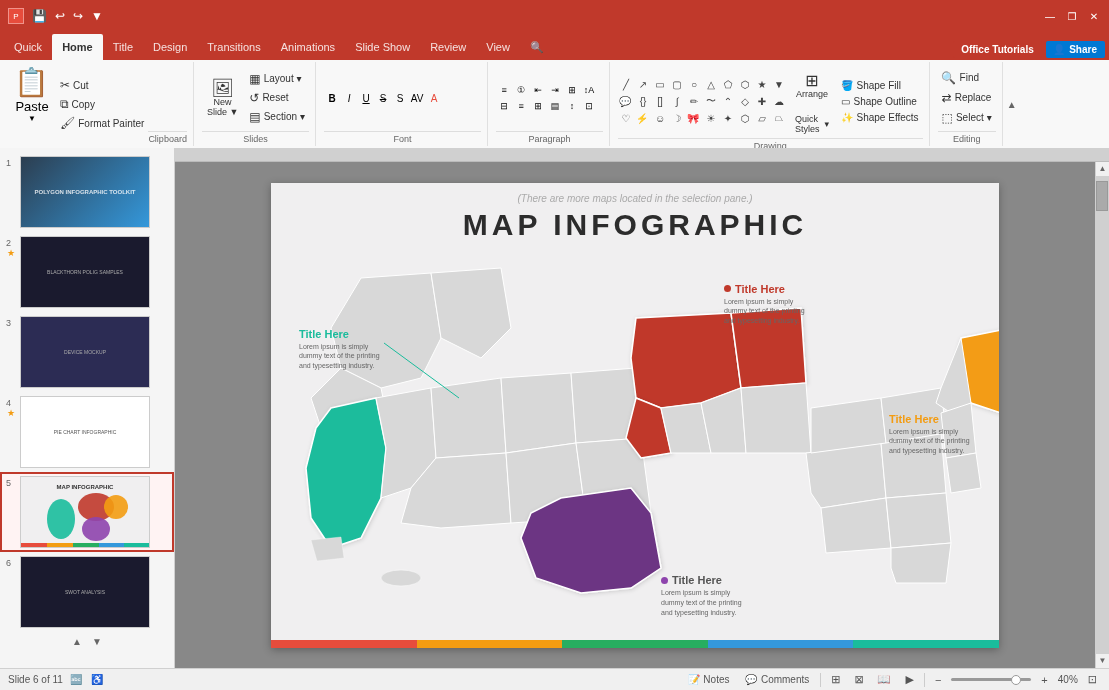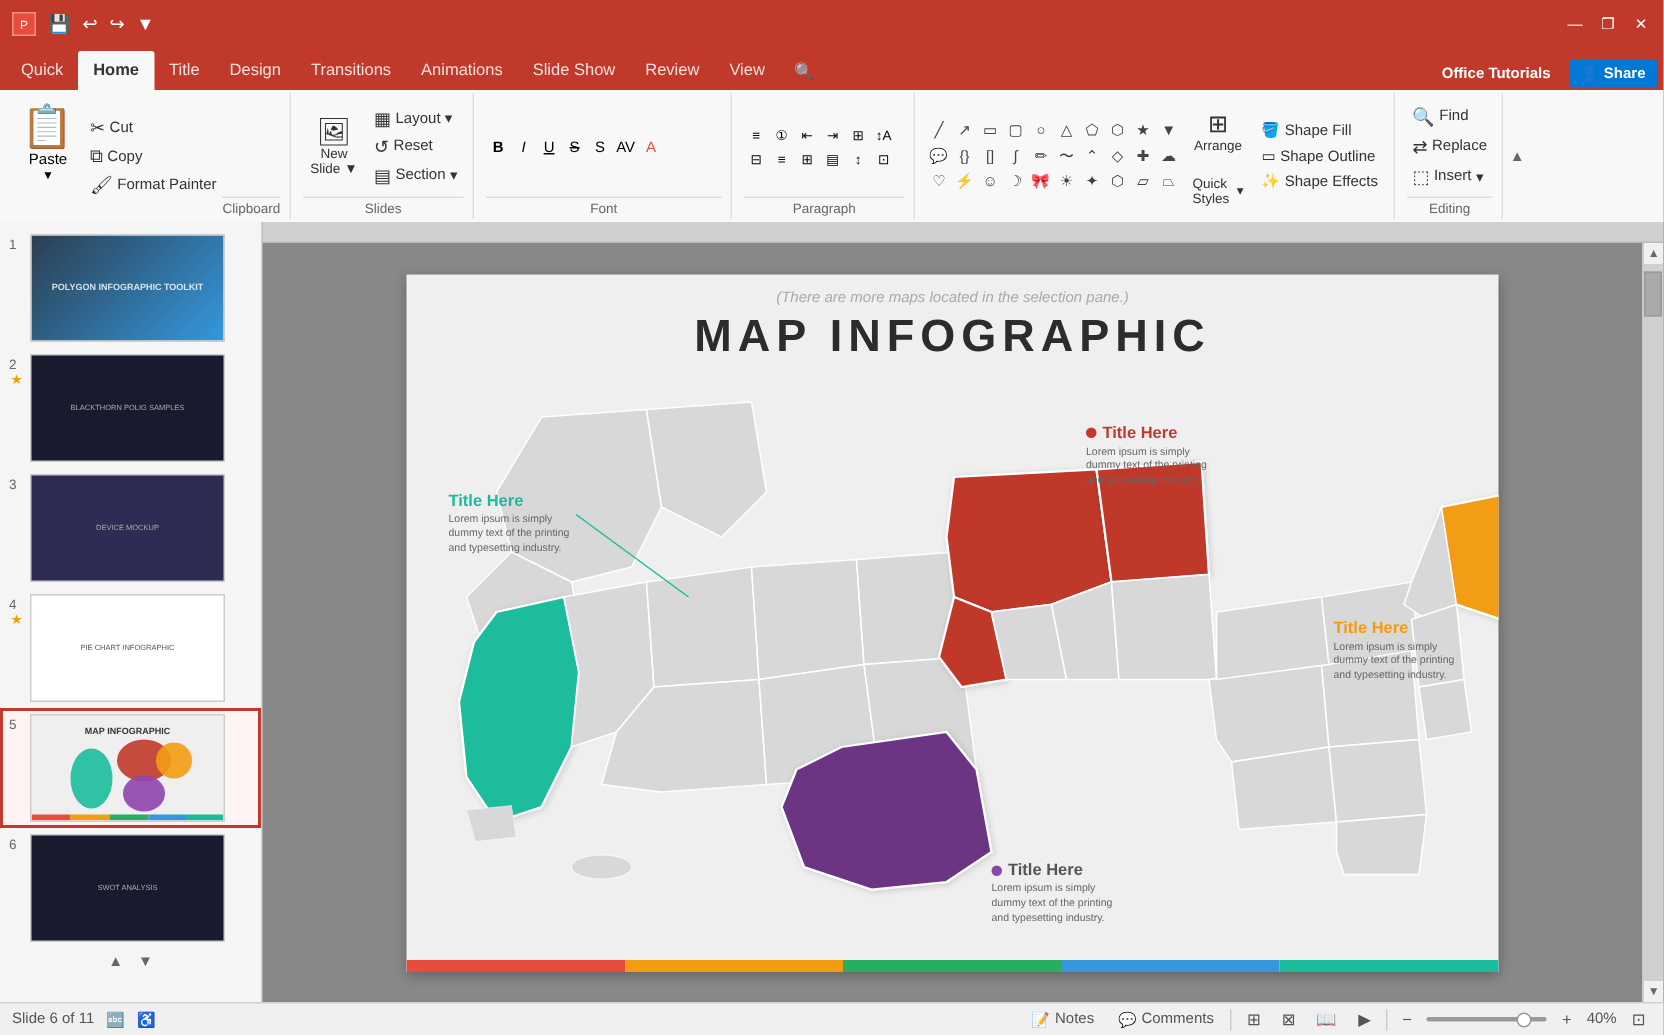--- a/index.html
+++ b/index.html
@@ -117,21 +117,21 @@
     </div>
   </div>
 </div>
 
 <div class="ribbon-content">
 
   <div class="ribbon-group" style="flex-direction:row; align-items:stretch;">
     <div style="display:flex; flex-direction:column; align-items:center;">
       <div class="paste-big">
         <span class="icon">📋</span>
-        <span style="font-size:10px;">Paste</span>
+        <span style="font-size:13px;">Paste</span>
         <span style="font-size:8px;">▼</span>
       </div>
     </div>
     <div class="vert-group" style="margin-left:2px;">
       <div class="r-btn-small">
           <span class="icon-s">✂</span>
           <span>Cut</span>
         </div>
       <div class="r-btn-small">
           <span class="icon-s">⧉</span>
@@ -261,35 +261,36 @@
         <div class="r-btn-small">
             <span style="font-size:10px;">▭</span>
             <span>Shape Outline</span>
           </div>
         <div class="r-btn-small">
             <span style="font-size:10px;">✨</span>
             <span>Shape Effects</span>
           </div>
       </div>
     </div>
+    <div class="ribbon-group-label">Drawing</div>
   </div>
 
   <div class="ribbon-group" style="flex-direction:column;">
     <div style="flex:1; display:flex; flex-direction:column; gap:2px; justify-content:center;">
       <div class="r-btn-small">
           <span class="icon-s">🔍</span>
           <span>Find</span>
         </div>
       <div class="r-btn-small">
           <span class="icon-s">⇄</span>
           <span>Replace</span>
         </div>
       <div class="r-btn-small">
           <span class="icon-s">⬚</span>
-          <span>Insert</span>
+          <span>Select</span>
           <span>▾</span>
         </div>
     </div>
     <div class="ribbon-group-label">Editing</div>
   </div>
 
   <div style="width:14px; display:flex; align-items:center; justify-content:center; cursor:pointer; color:#666; font-size:10px;">▲</div>
 </div>
 
 <div class="main-area" style="height: calc(690px - 32px - 28px - 88px - 22px); display:flex;">

